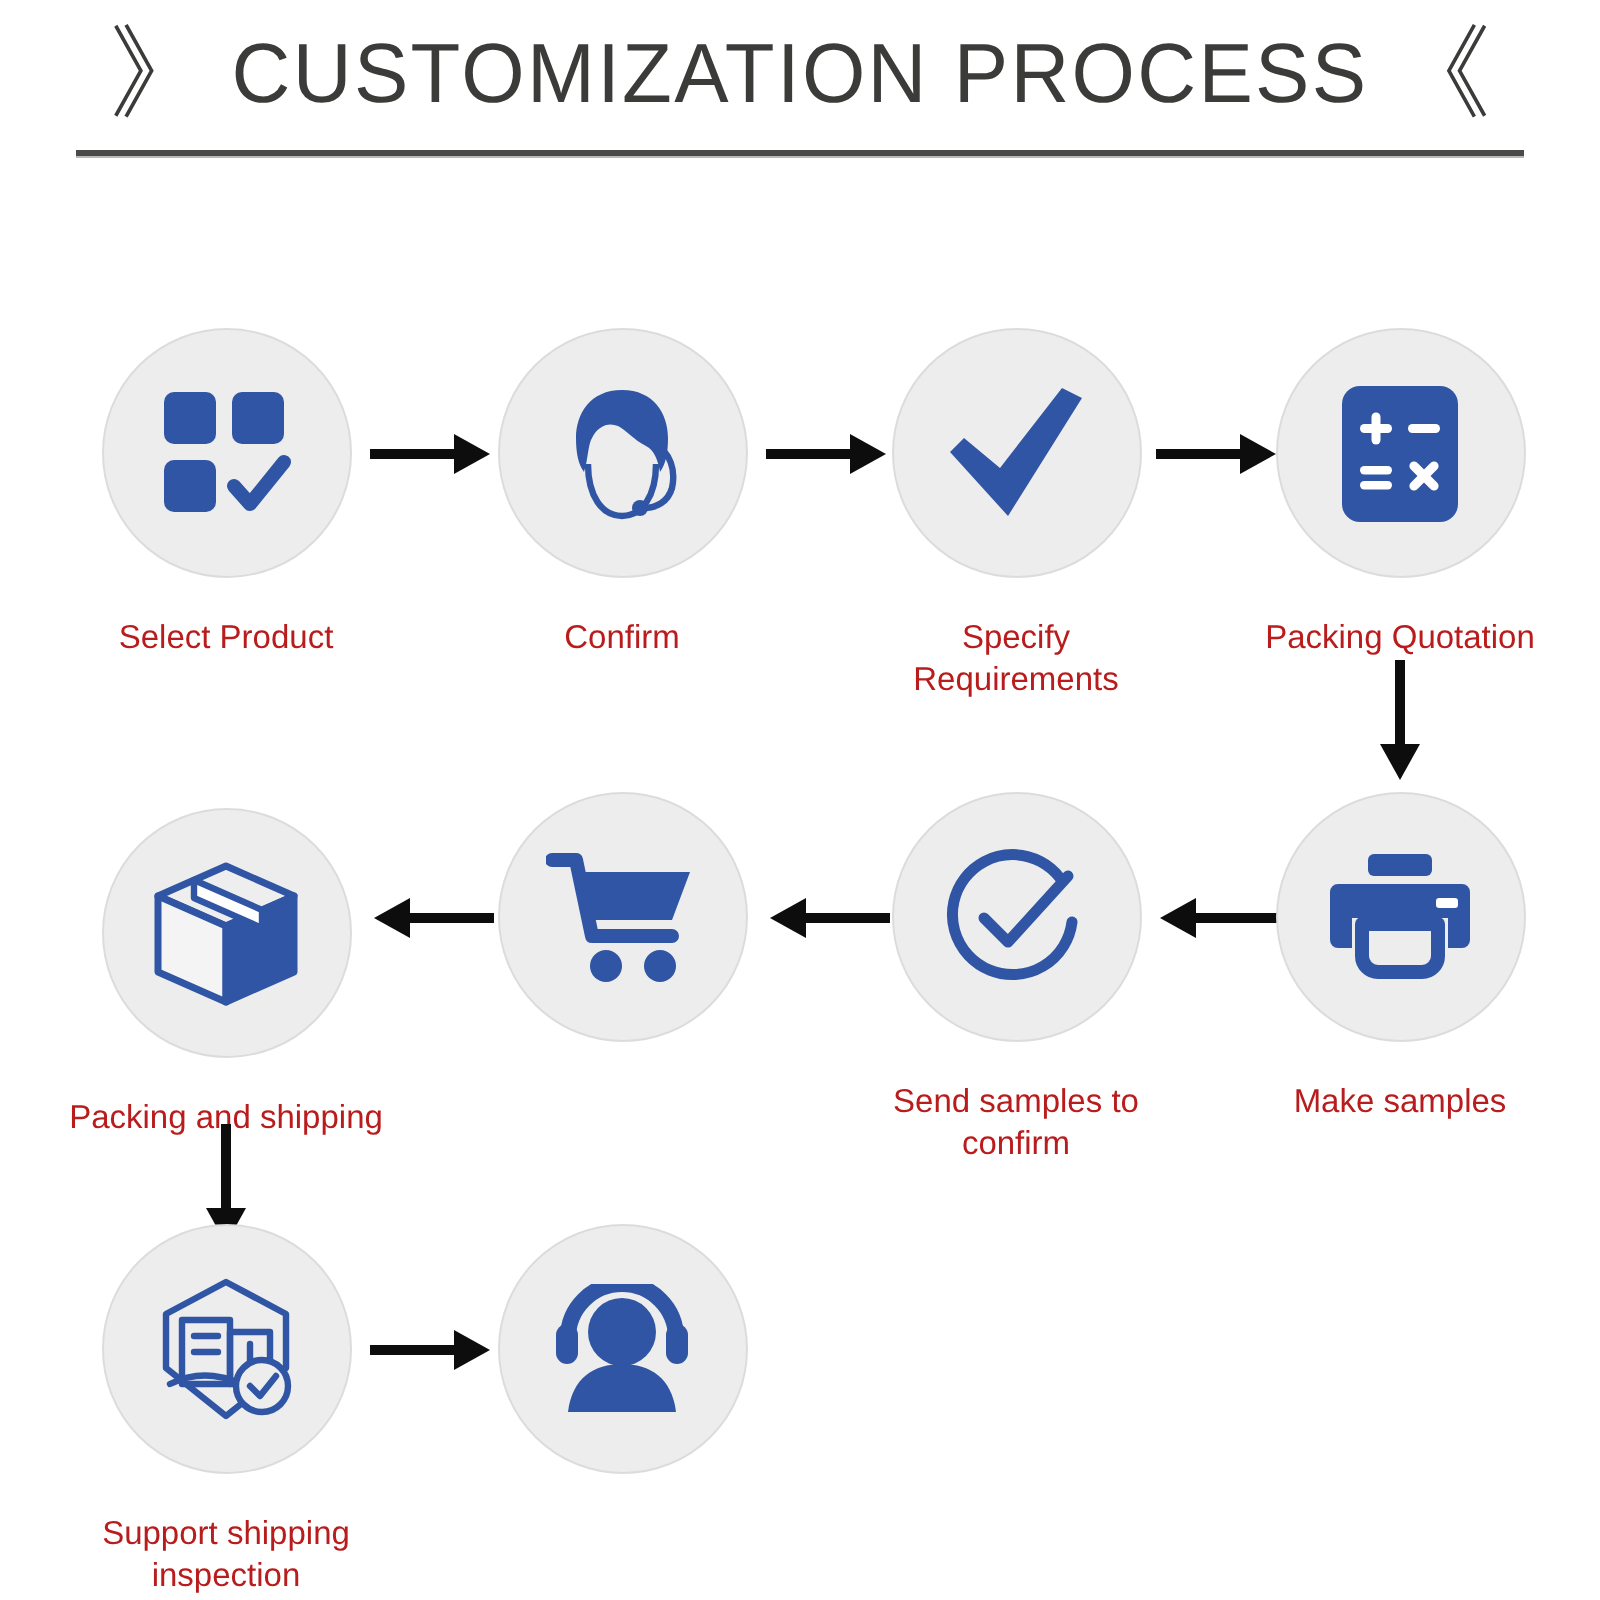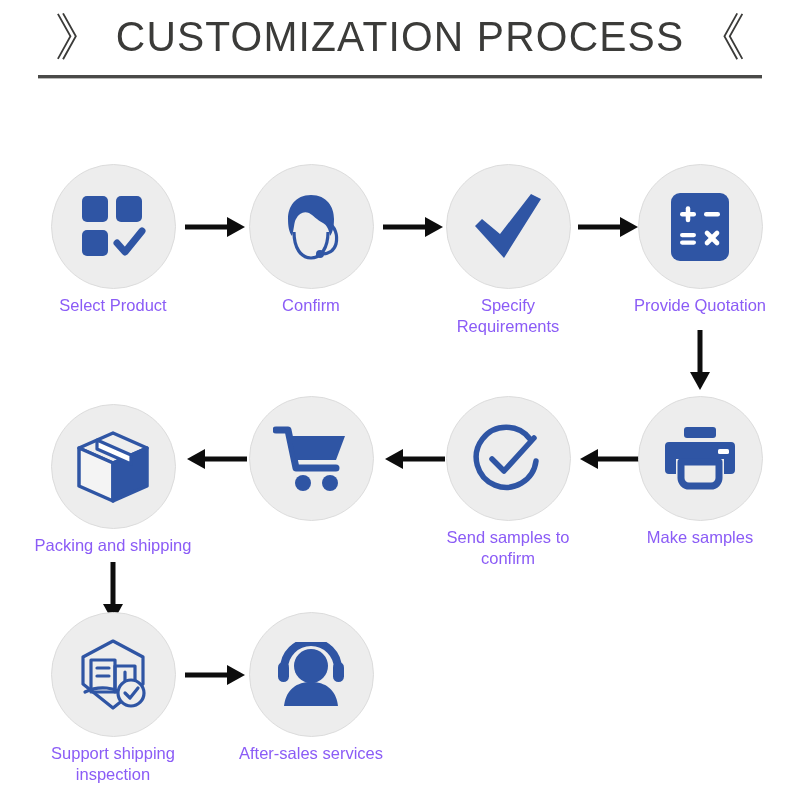--- a/index.html
+++ b/index.html
@@ -80,24 +80,24 @@
     border-radius: 50%;
     background: #ededed;
     border: 1px solid #dcdcdc;
     display: flex;
     align-items: center;
     justify-content: center;
     box-sizing: border-box;
   }
   .circle svg { display: block; }
   .node-label {
-    margin-top: 6px;
+    margin-top: 20px;
     font-size: 16.5px;
     line-height: 21px;
-    color: #8b5cf6;
+    color: #b91c1c;
     font-family: "Liberation Sans", sans-serif;
     white-space: pre-line;
   }
 
   
   .arrow {
     position: absolute;
   }
   .arrow svg { display: block; }
 </style>
@@ -181,21 +181,21 @@
           <rect x="35" y="21" width="16" height="4.5" rx="2.2"></rect>
           <rect x="11" y="42" width="16" height="4.2" rx="2.1"></rect>
           <rect x="11" y="49.5" width="16" height="4.2" rx="2.1"></rect>
         </g>
         <g stroke="#ffffff" stroke-width="4.6" stroke-linecap="round">
           <path d="M38 42 L48 52"></path>
           <path d="M48 42 L38 52"></path>
         </g>
       </svg>
     </div>
-    <div class="node-label">Provide Quotation</div>
+    <div class="node-label">Packing Quotation</div>
   </div>
 
   <div class="arrow" style="left:683px; top:330px;">
     <svg width="34" height="62" viewBox="0 0 34 62">
       <path d="M17 0 V46" stroke="#0d0d0d" stroke-width="5"></path>
       <path d="M7 42 L17 60 L27 42 Z" fill="#0d0d0d"></path>
     </svg>
   </div>
 
   <div class="node" style="left:33px; top:404px;">
@@ -301,16 +301,15 @@
   <div class="node" style="left:231px; top:612px;">
     <div class="circle">
       <svg width="74" height="66" viewBox="0 0 74 66">
         <path d="M10 27 A27 27 0 0 1 64 27" fill="none" stroke="#2f55a4" stroke-width="8" stroke-linecap="round"></path>
         <rect x="4" y="20" width="11" height="20" rx="5.5" fill="#2f55a4"></rect>
         <rect x="59" y="20" width="11" height="20" rx="5.5" fill="#2f55a4"></rect>
         <circle cx="37" cy="24" r="17" fill="#2f55a4"></circle>
         <path d="M10 64 C12 47 23 40 37 40 C51 40 62 47 64 64 Z" fill="#2f55a4"></path>
       </svg>
     </div>
-    <div class="node-label">After-sales services</div>
   </div>
 
 </div>
 
 </body></html>

